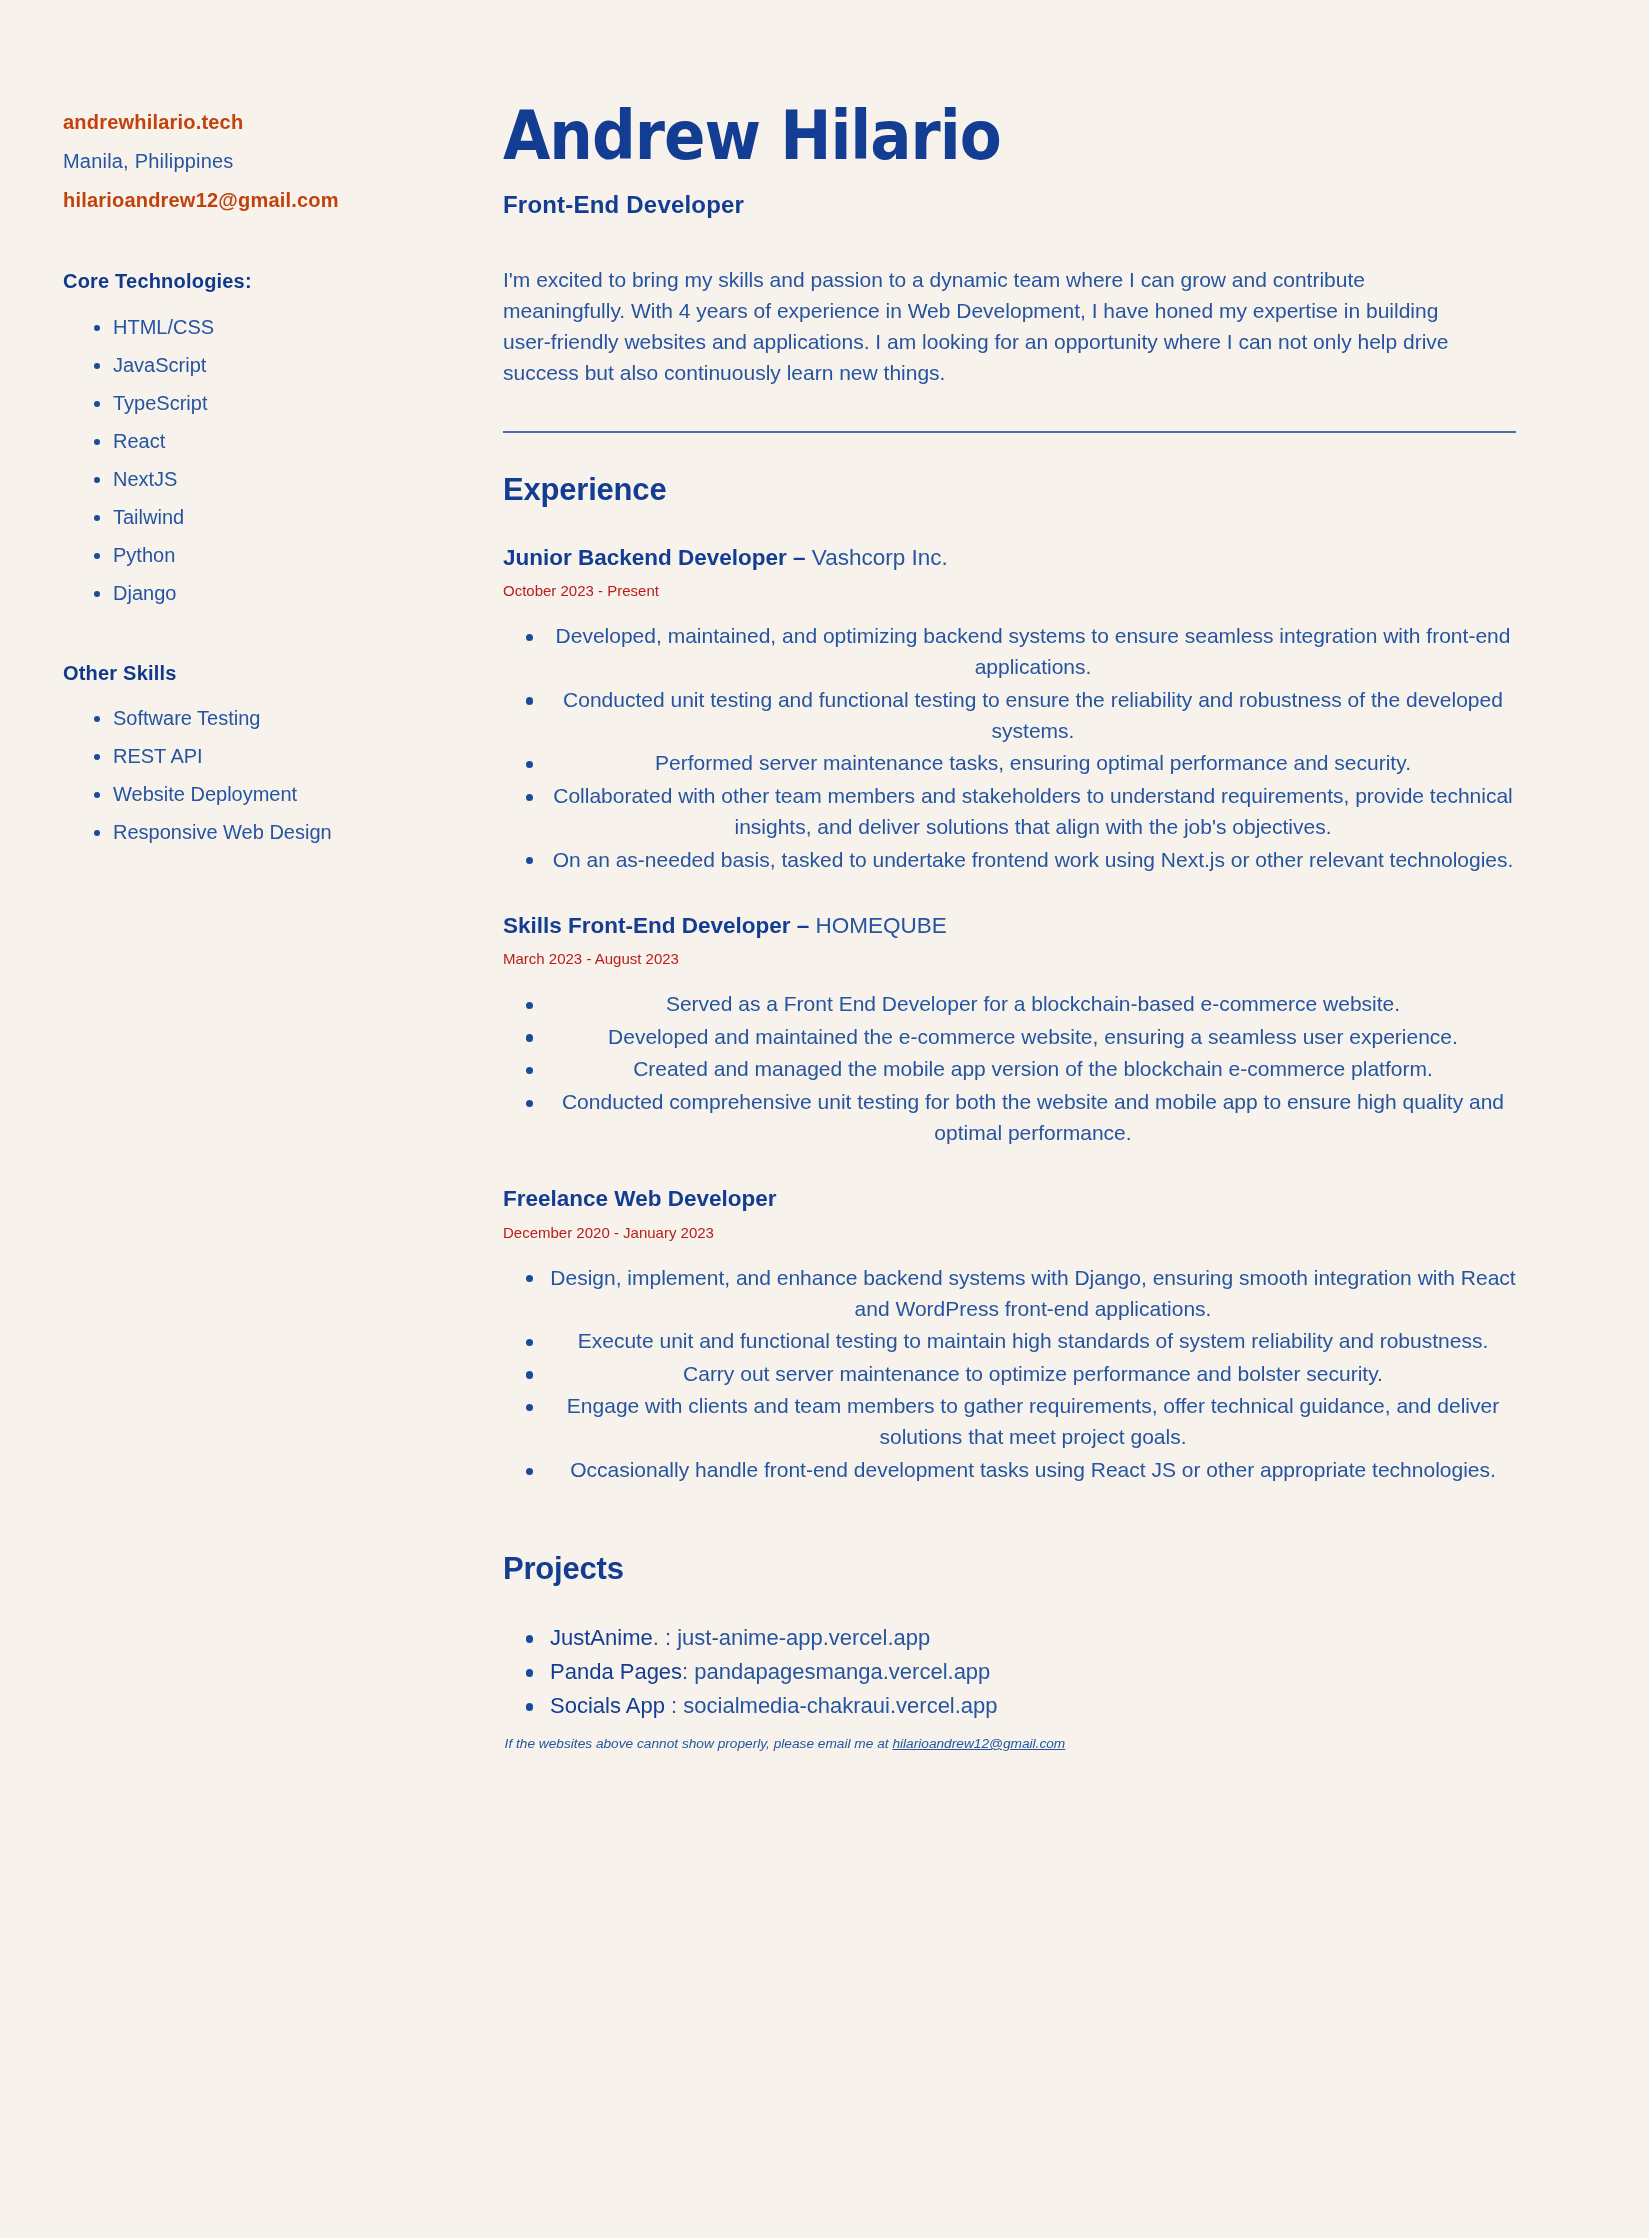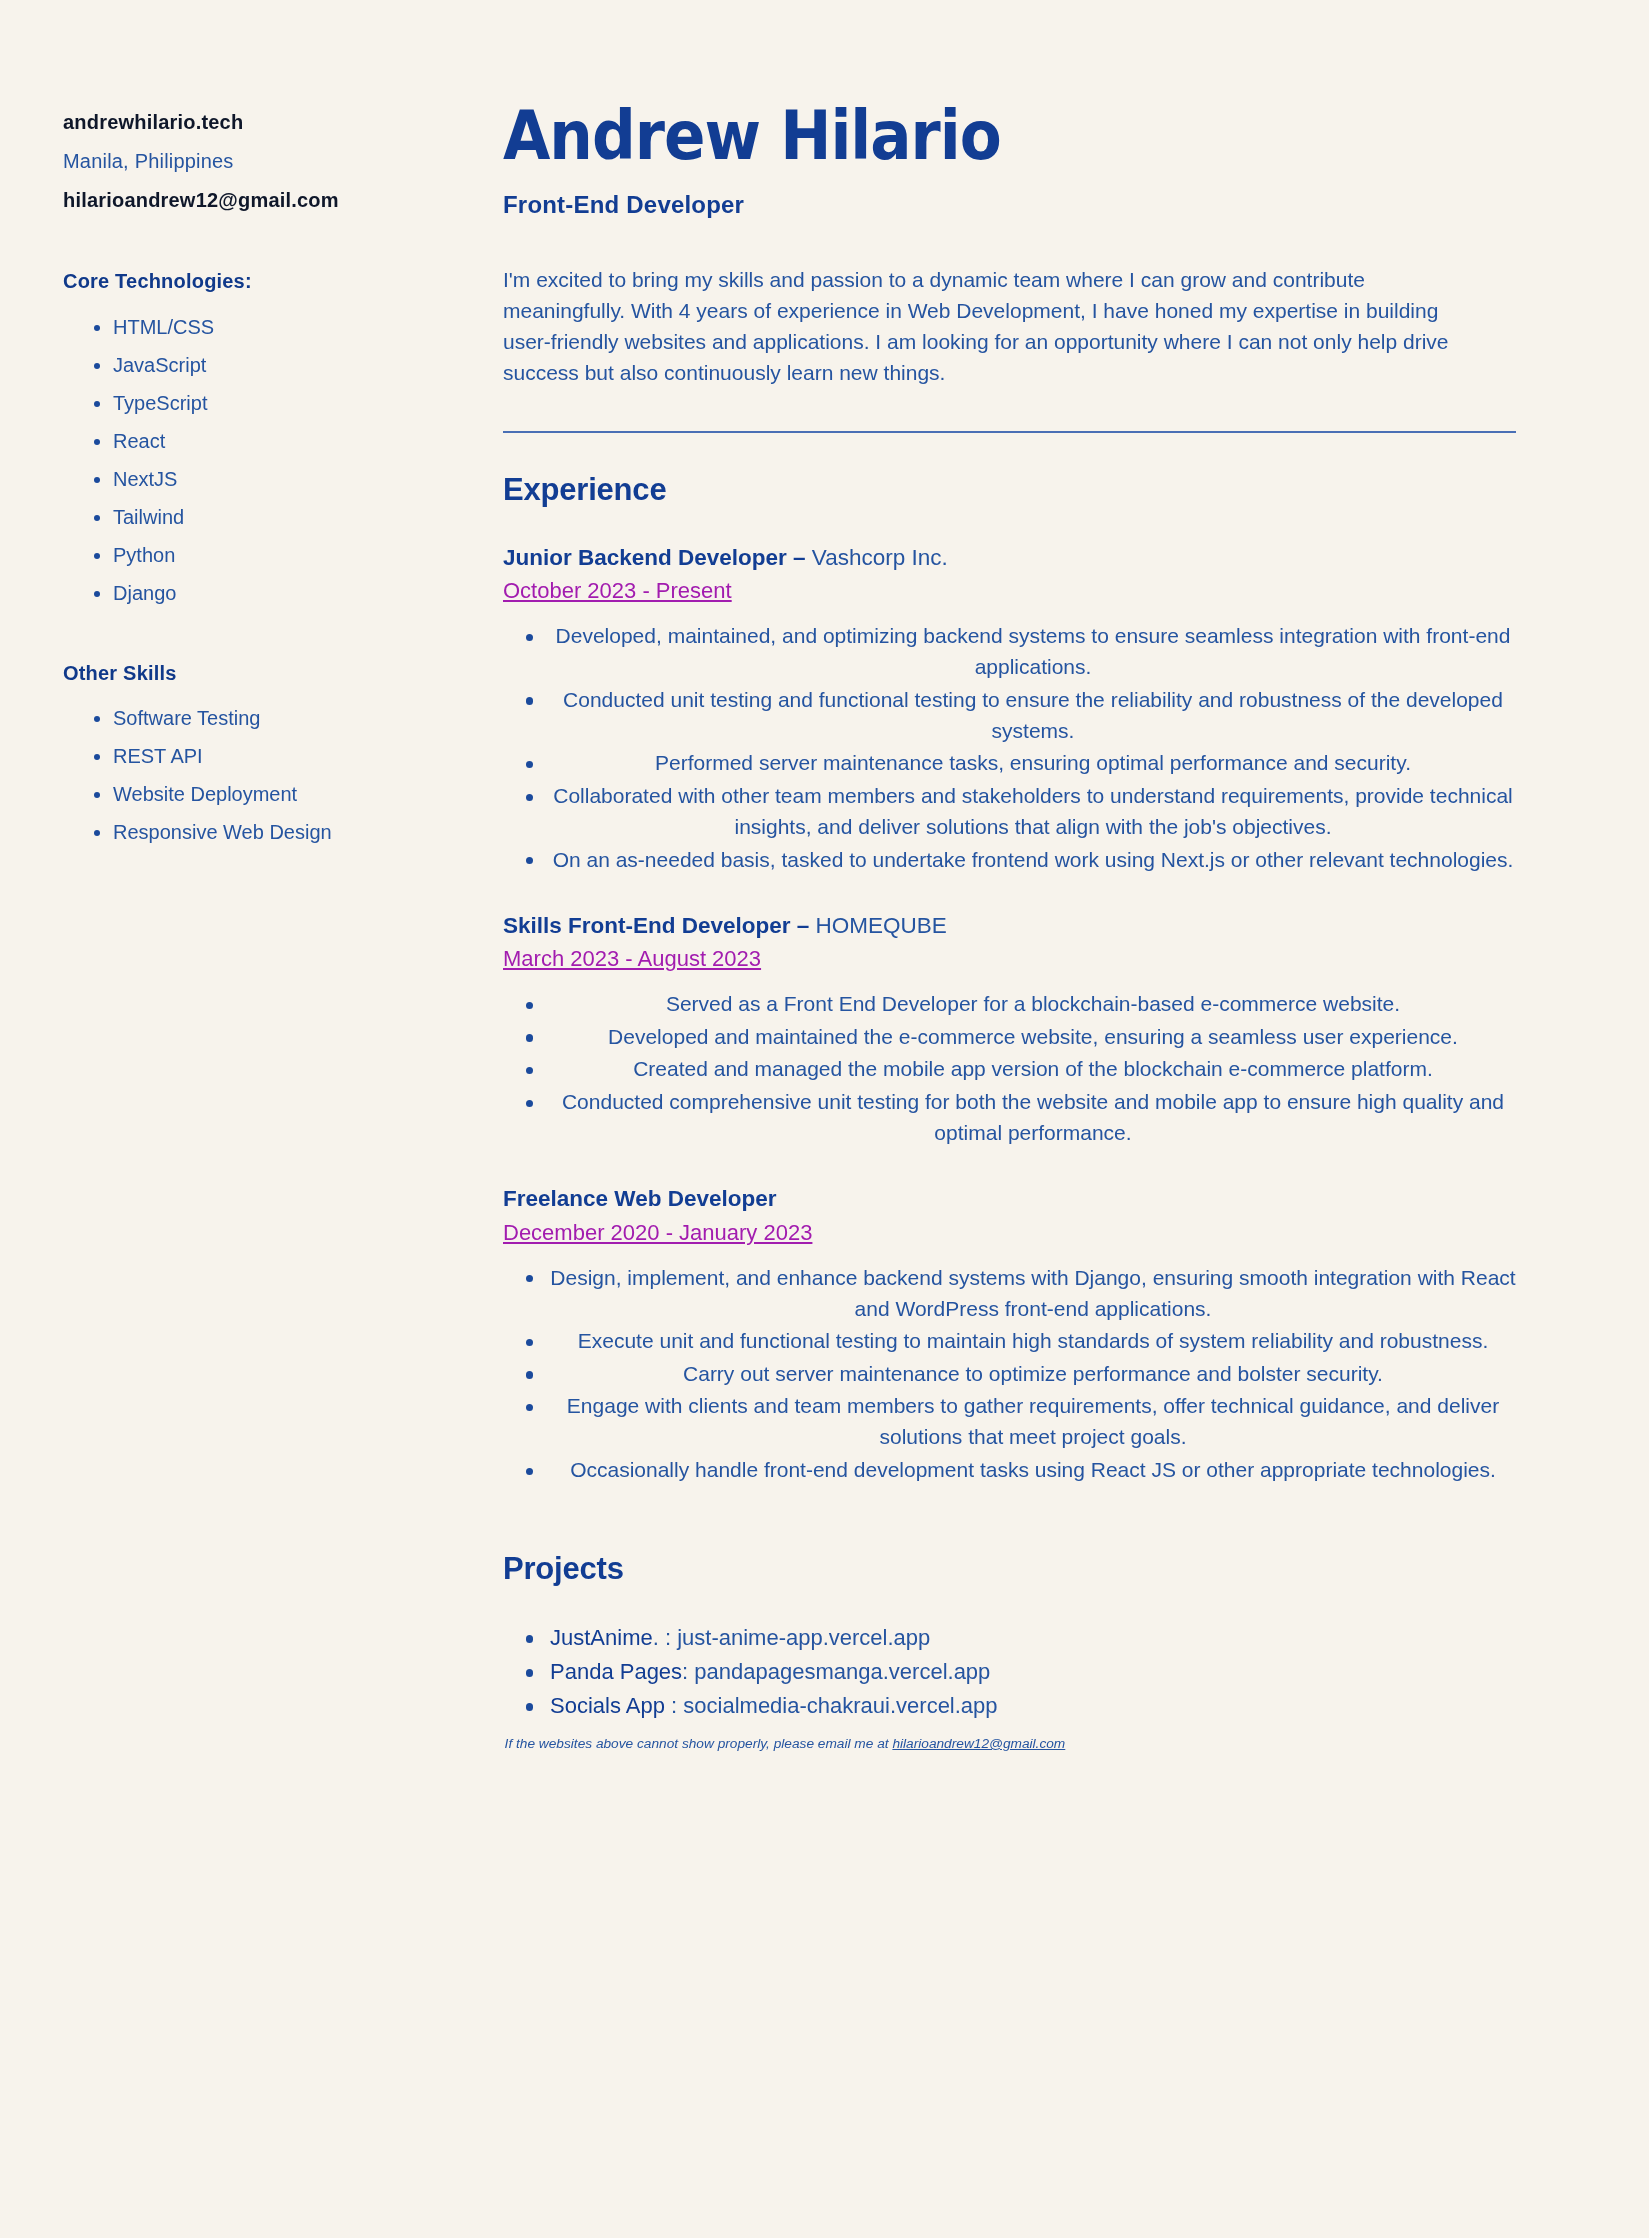--- a/index.html
+++ b/index.html
@@ -25,21 +25,21 @@
 
   
   .sidebar {
     width: 435px;
     padding: 103px 0 0 63px;
     box-sizing: border-box;
   }
   .contact-line {
     font-size: 20px;
     line-height: 39px;
-    color: #0f172a;
+    color: #c2410c;
     letter-spacing: 0.2px;
   }
   .contact-line.strong {
     font-weight: 700;
   }
   .contact-line.muted {
     font-weight: 400;
     color: #2554a0;
   }
   .side-heading {
@@ -124,25 +124,24 @@
     font-size: 22.5px;
     line-height: 32px;
     color: #2554a0;
     margin-bottom: 1.6px;
   }
   .job-head .role {
     font-weight: 700;
     color: #123d93;
   }
   .job-dates {
-    font-size: 22px;
+    font-size: 15px;
     line-height: 32px;
-    color: #a21caf;
+    color: #b91c1c;
     margin-bottom: 13px;
-    text-decoration: underline;
   }
   ul.bullets {
     list-style: none;
     margin: 0;
     padding: 0;
   }
   ul.bullets li {
     position: relative;
     font-size: 21px;
     line-height: 31px;

